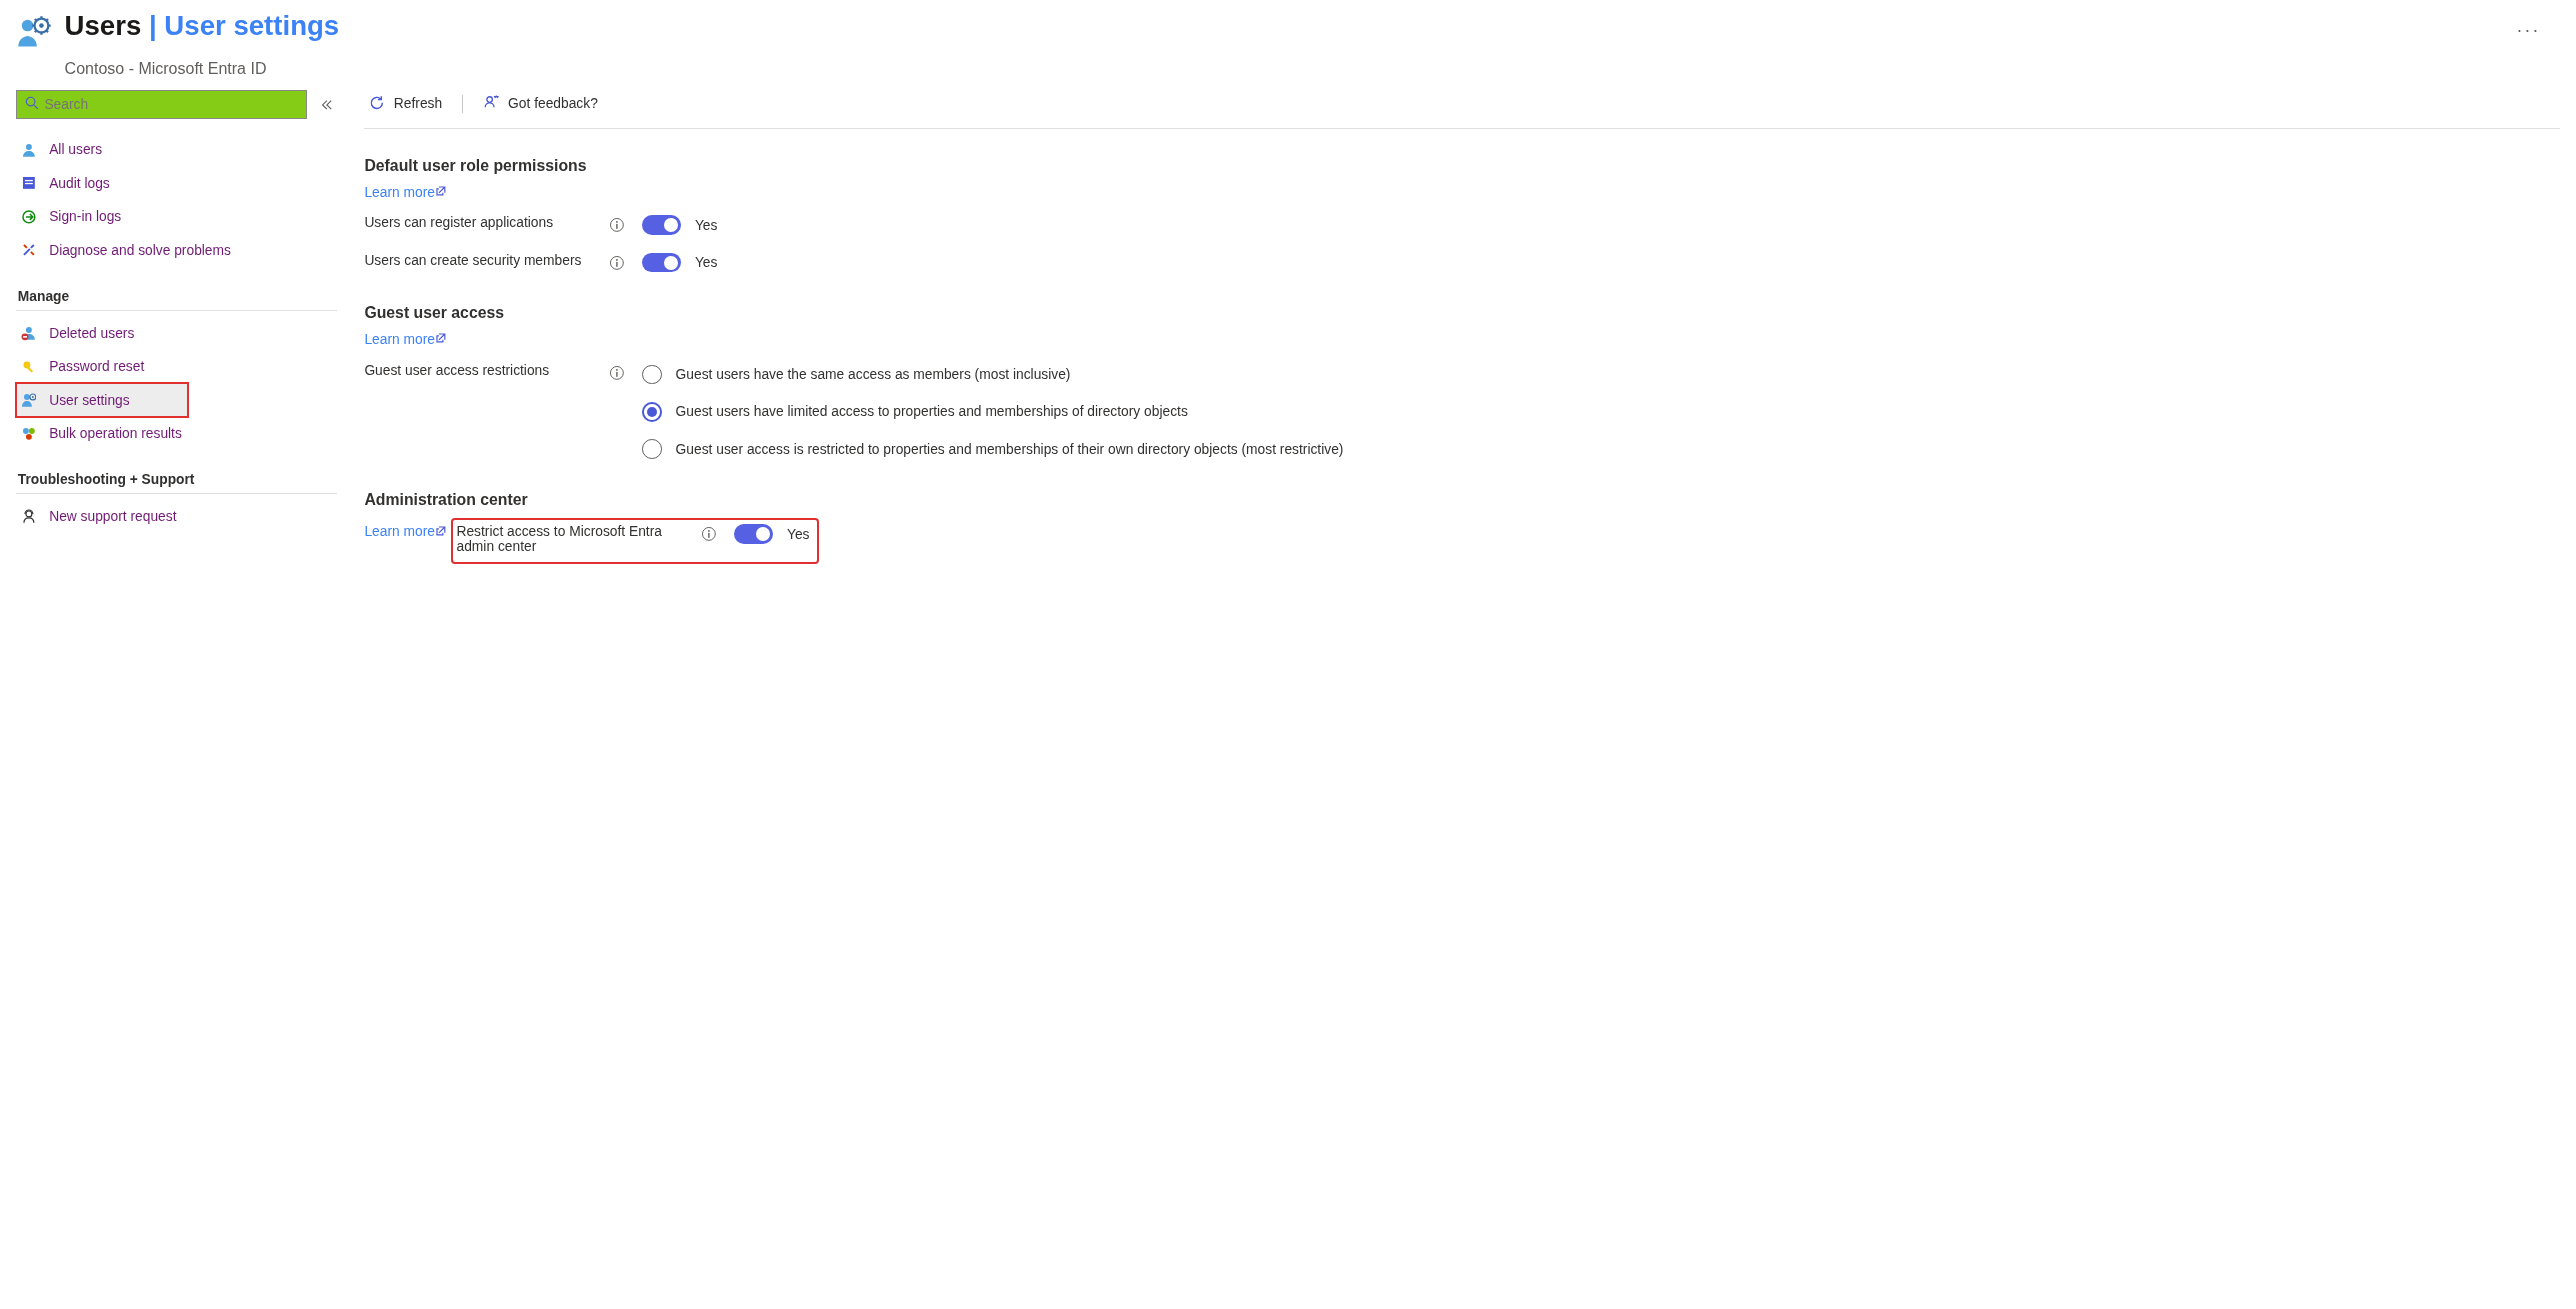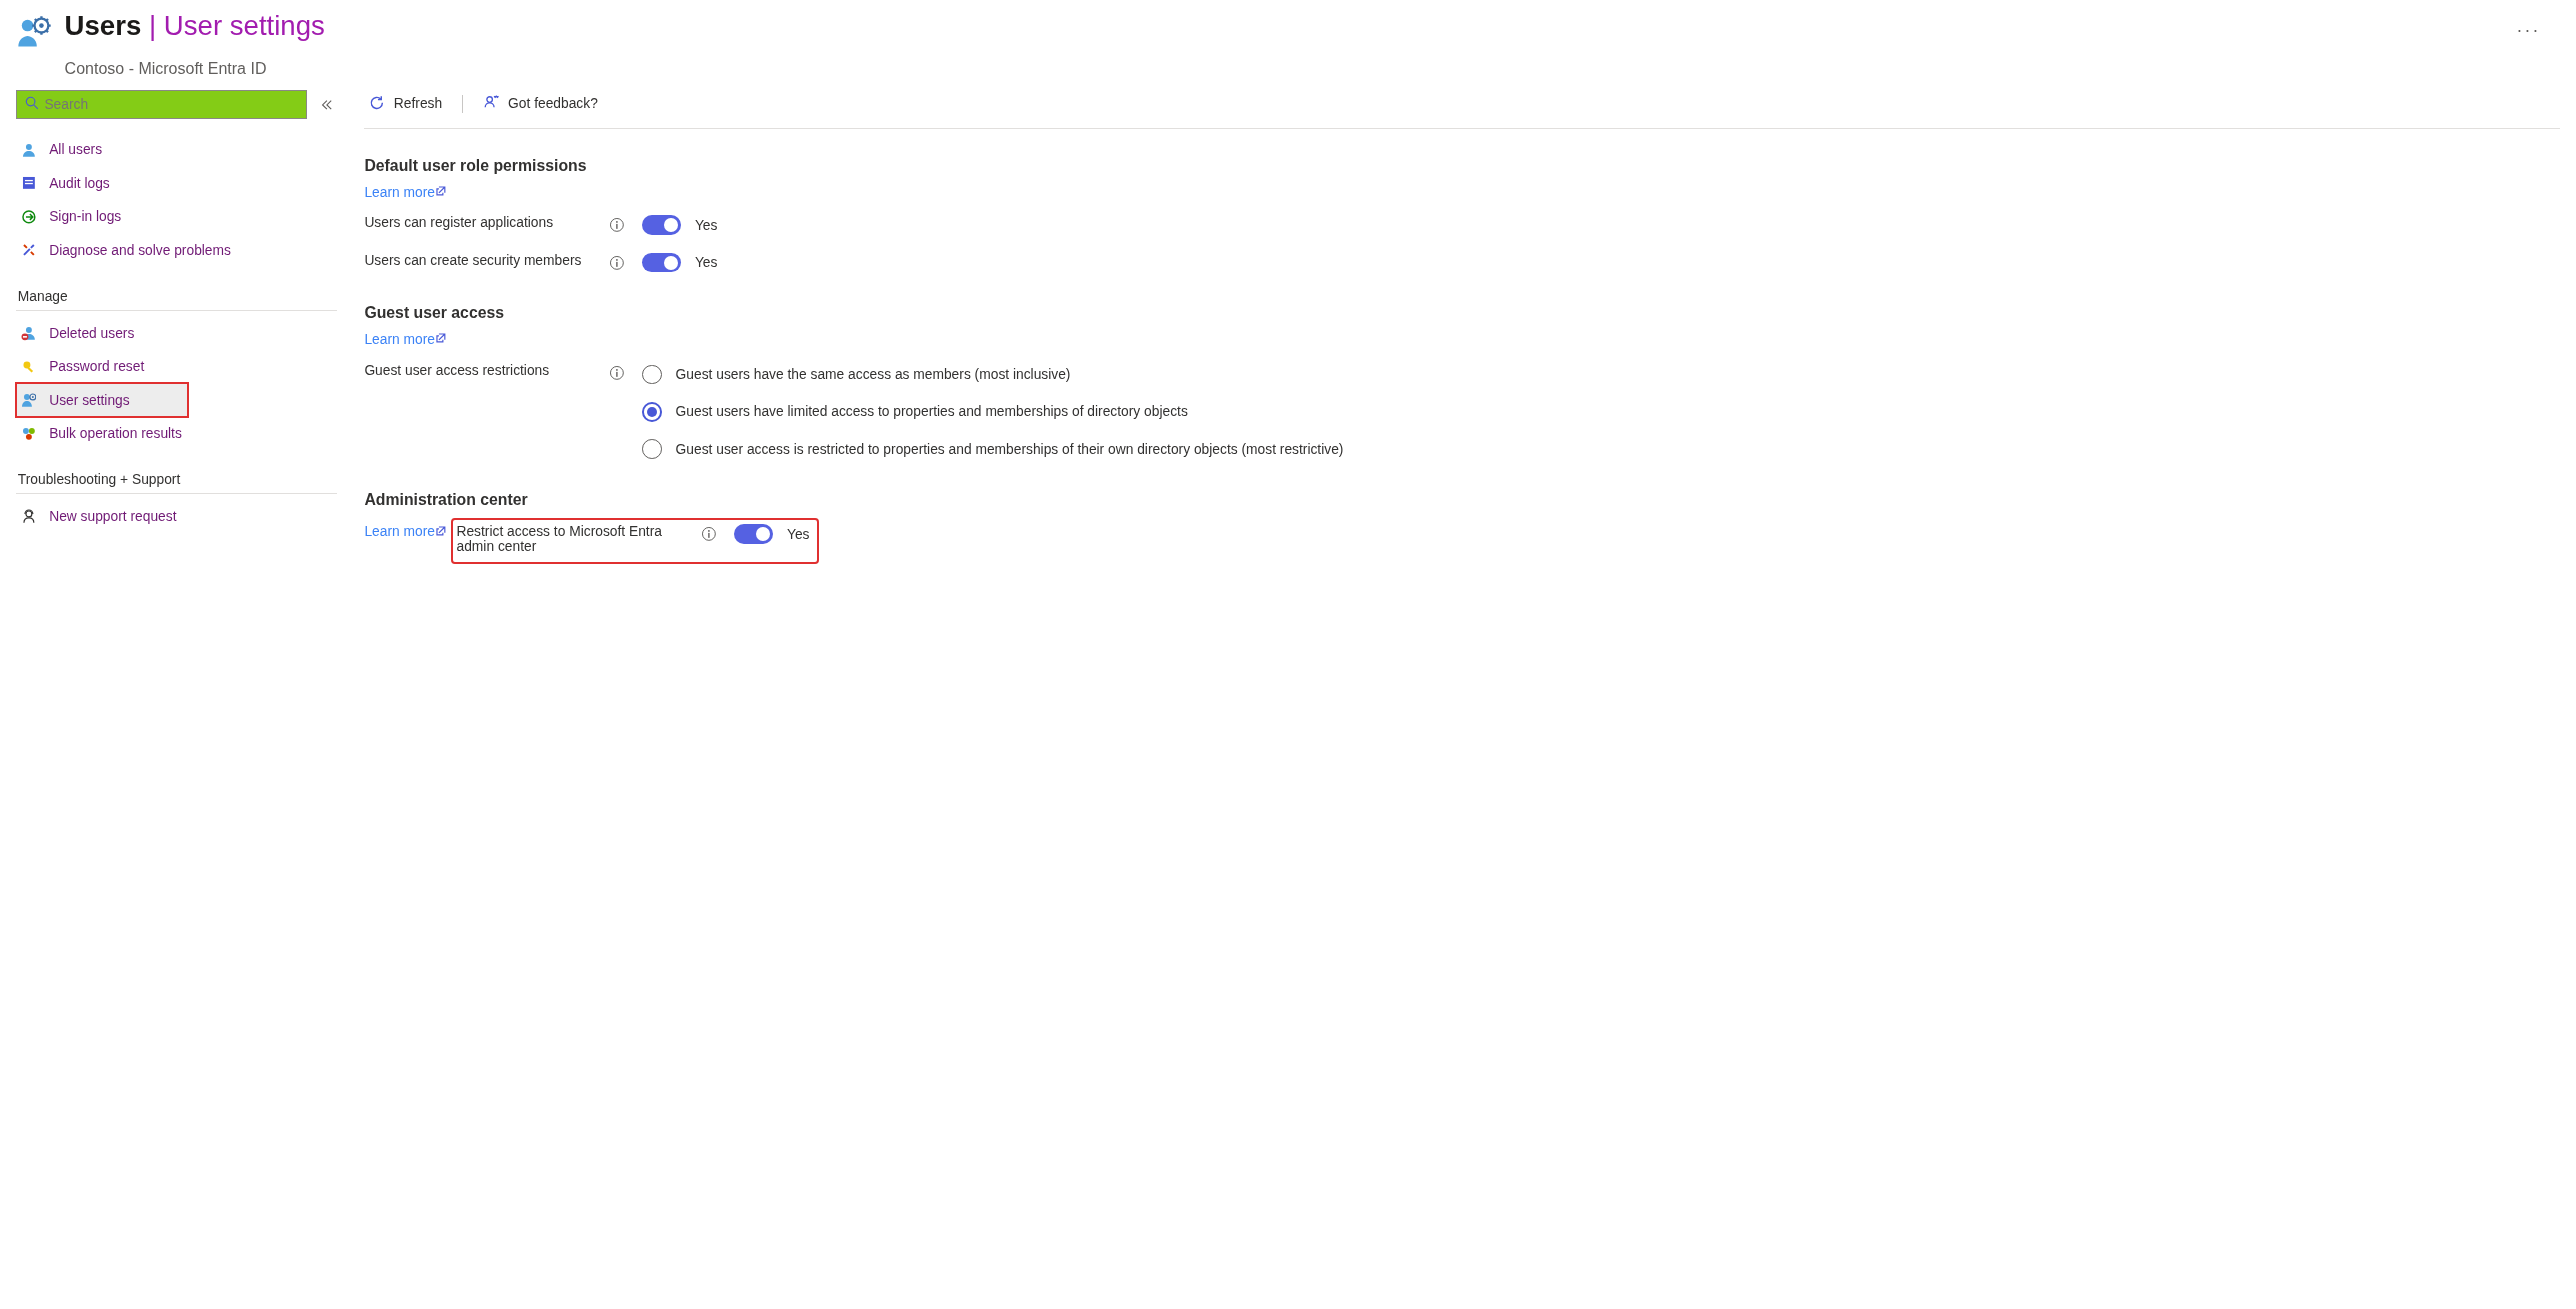--- a/index.html
+++ b/index.html
@@ -4,35 +4,35 @@
 <style>
 * { box-sizing: border-box; margin: 0; padding: 0; }
 body { font-family: "Segoe UI", -apple-system, sans-serif; font-size: 13.8px; color: #323130; background: #fff; }
 .page { display: flex; flex-direction: column; padding: 9.9px 15.8px 39px 15.8px; }
 
 
 .header { display: flex; align-items: flex-start; gap: 11.8px; margin-bottom: 11.8px; }
 .header-icon { width: 37px; height: 37px; margin-top: 3.9px; flex-shrink: 0; }
 .header-text { flex: 1; }
 .header-title { font-size: 27.6px; font-weight: 600; color: #1b1a19; }
-.header-title .light { font-weight: 400; color: #a21caf; }
+.header-title .light { font-weight: 700; color: #3b82f6; }
 .header-sub { font-size: 16px; color: #605e5c; margin-top: 18px; }
 .header-more { font-size: 17.7px; color: #605e5c; padding: 0 19.7px; margin-top: 9.9px; letter-spacing: 0.12em; }
 
 .body { display: flex; gap: 27.6px; }
 
 
 .sidebar { width: 321px; flex-shrink: 0; }
 .search-row { display: flex; align-items: center; gap: 9.9px; margin-bottom: 13.8px; }
 .search-box { flex: 1; display: flex; align-items: center; border: 1px solid #8a8886; height: 29.6px; padding: 0 7.9px; gap: 5.9px; background:#84cc16; }
 .search-box input { border: none; outline: none; flex: 1; font-size: 13.8px; color: #605e5c; background: transparent; }
 .collapse-btn { width: 19.7px; height: 19.7px; display:flex; align-items:center; justify-content:center; color:#605e5c; }
 
 .nav-group { margin-bottom: 9.9px; }
-.nav-heading { font-size: 13.8px; font-weight: 400; color: #323130; padding: 11.8px 2px 5.9px 2px; border-bottom: 1px solid #e1dfdd; margin-bottom: 5.9px; }
+.nav-heading { font-size: 13.8px; font-weight: 700; color: #323130; padding: 11.8px 2px 5.9px 2px; border-bottom: 1px solid #e1dfdd; margin-bottom: 5.9px; }
 .nav-item { display: flex; align-items: center; gap: 11.8px; padding: 7.9px 3.9px 7.9px 3.9px; font-size: 13.8px; color: #701a75; cursor: pointer; }
 .nav-item .icon { width: 17.7px; height: 17.7px; flex-shrink: 0; display:flex; align-items:center; justify-content:center; }
 .nav-item.selected { background: #ededed; }
 .nav-item.highlighted { outline: 2px solid #e03030; outline-offset: -1px; width: 172px; }
 
 
 .main { flex: 1; }
 .toolbar { display: flex; align-items: center; gap: 9.9px; padding-bottom: 9.9px; border-bottom: 1px solid #e1dfdd; margin-bottom: 27.6px; }
 .toolbar-btn { display: flex; align-items: center; gap: 7.9px; font-size: 13.8px; color: #323130; cursor: pointer; padding: 3.9px 3.9px; justify-content: center; }
 .toolbar-sep { width: 1px; height: 17.7px; background: #c8c6c4; margin: 0 5.9px; }

